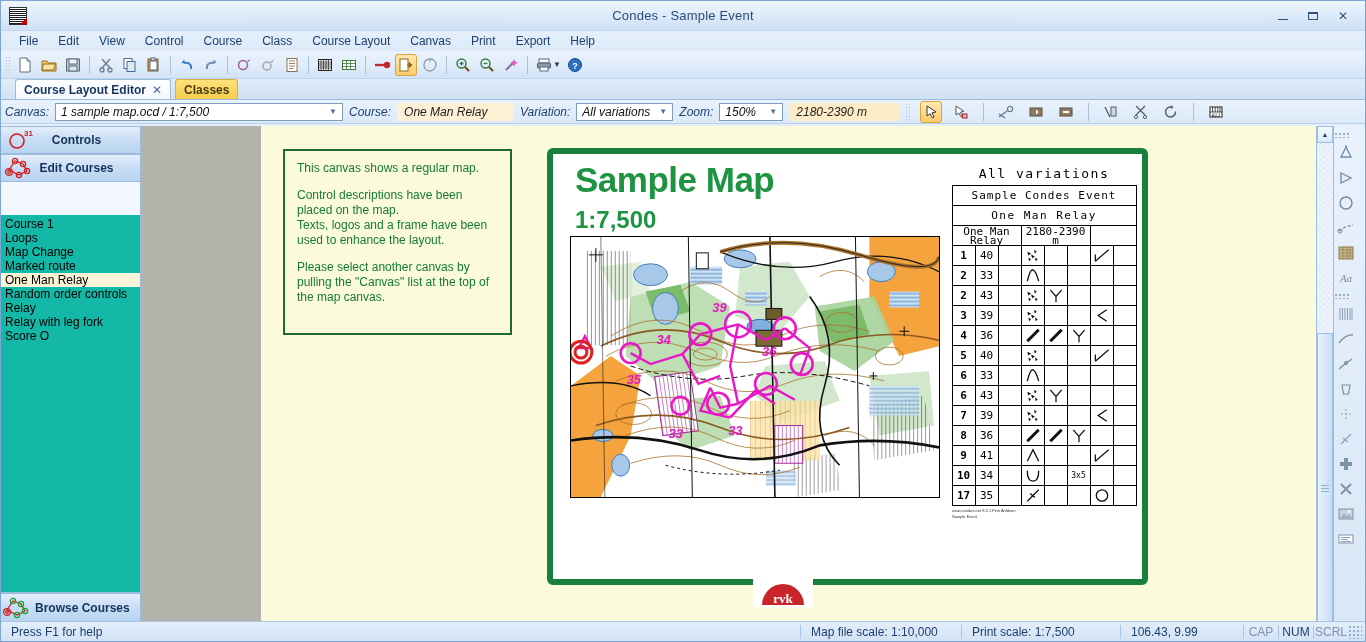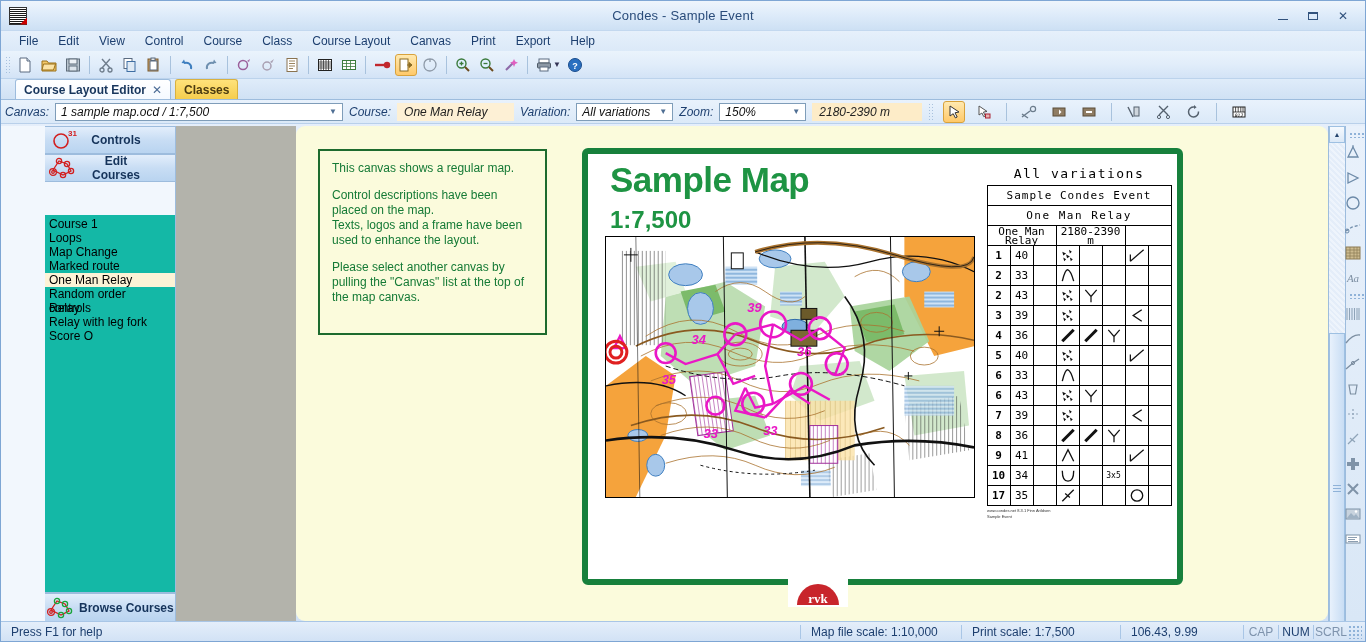--- a/index.html
+++ b/index.html
@@ -129,23 +129,23 @@
   .cb-field.plain { background:#fdecc8; }
 
   
   .body {
     position:absolute; top:125px; left:0; right:0; bottom:20px;
     display:flex;
   }
 
   
   .leftpanel {
-    width: 175px; background: #f2f7fd;
+    width: 140px; background: #f2f7fd;
     border-right: 1px solid #9dbcdd;
-    display:flex; flex-direction:column;padding-left:44px;
+    display:flex; flex-direction:column;
   }
   .acc-header {
     height: 28px; display:flex; align-items:center;
     background: linear-gradient(180deg,#e3eefb 0%,#c8ddf4 50%,#b9d4f0 100%);
     border: 1px solid #9dbcdd; border-left:none; border-right:none;
     color:#15335a; font-weight:bold; font-size:12px;
     cursor:default;
   }
   .acc-header .acc-ico { width: 38px; display:flex; justify-content:center; }
   .acc-header .acc-txt { flex:1; text-align:center; padding-right: 26px; }
@@ -163,21 +163,21 @@
     background: linear-gradient(180deg,#e3eefb 0%,#c8ddf4 50%,#b9d4f0 100%);
     border-top:1px solid #9dbcdd;
     color:#15335a; font-weight:bold; font-size:12px; cursor:default;
   }
 
   
   .gutter { width: 120px; background:#b3b3ab; }
 
   
   .canvasarea {
-    flex:1; position:relative; background:#fbfbdc; overflow:hidden;border-radius:9px;
+    flex:1; position:relative; background:#fbfbdc; overflow:hidden;
   }
 
   
   .note {
     position:absolute; left: 22px; top: 23px;
     width: 229px; height: 186px;
     background:#fbfbdc; border: 2px solid #1d6b2e;
     padding: 10px 12px;
     color:#157a36; font-size: 12px; line-height: 15px;
   }
@@ -261,23 +261,23 @@
     border: 1px solid #9ec0e2;
   }
   .sb-thumb:after{
     content:""; position:absolute; left:3px; right:3px; top:50%; height:7px;
     margin-top:-3px;
     background: repeating-linear-gradient(0deg,#8fb2d8 0 1px, transparent 1px 3px);
   }
 
   
   .rtoolbar {
-    width: 20px; background: linear-gradient(180deg,#e9f1fb,#d9e7f6);
+    width: 32px; background: linear-gradient(180deg,#e9f1fb,#d9e7f6);
     border-left:1px solid #9dbcdd;
-    display:flex; flex-direction:column; align-items:flex-end;
+    display:flex; flex-direction:column; align-items:flex-start;
     padding-top: 4px; gap: 1px;
   }
   .rt-btn {
     width: 24px; height: 24px; display:flex; align-items:center; justify-content:center;
     border:1px solid transparent; border-radius:3px; cursor:default;
   }
   .rt-grip { width:16px;height:6px;
     background-image: radial-gradient(#8fb2d8 40%, transparent 41%);
     background-size: 4px 4px; margin: 2px 0;}
 
@@ -510,21 +510,21 @@
     <span class="cb-label">Course:</span>
     <div class="cb-field" style="width:117px">
       <span>One Man Relay</span>
     </div>
     <span class="cb-label">Variation:</span>
     <div class="cb-combo" style="width:97px">
       <span>All variations</span>
       <span class="arrow">▼</span>
     </div>
     <span class="cb-label">Zoom:</span>
-    <div class="cb-combo" style="width:87px">
+    <div class="cb-combo" style="width:64px">
       <span>150%</span>
       <span class="arrow">▼</span>
     </div>
     <div class="cb-field plain" style="width:110px">
       <span>2180-2390 m</span>
     </div>
 
     <div class="grip"></div>
     <div class="tb-btn active">
       <svg width="14" height="14" viewBox="0 0 14 14">

